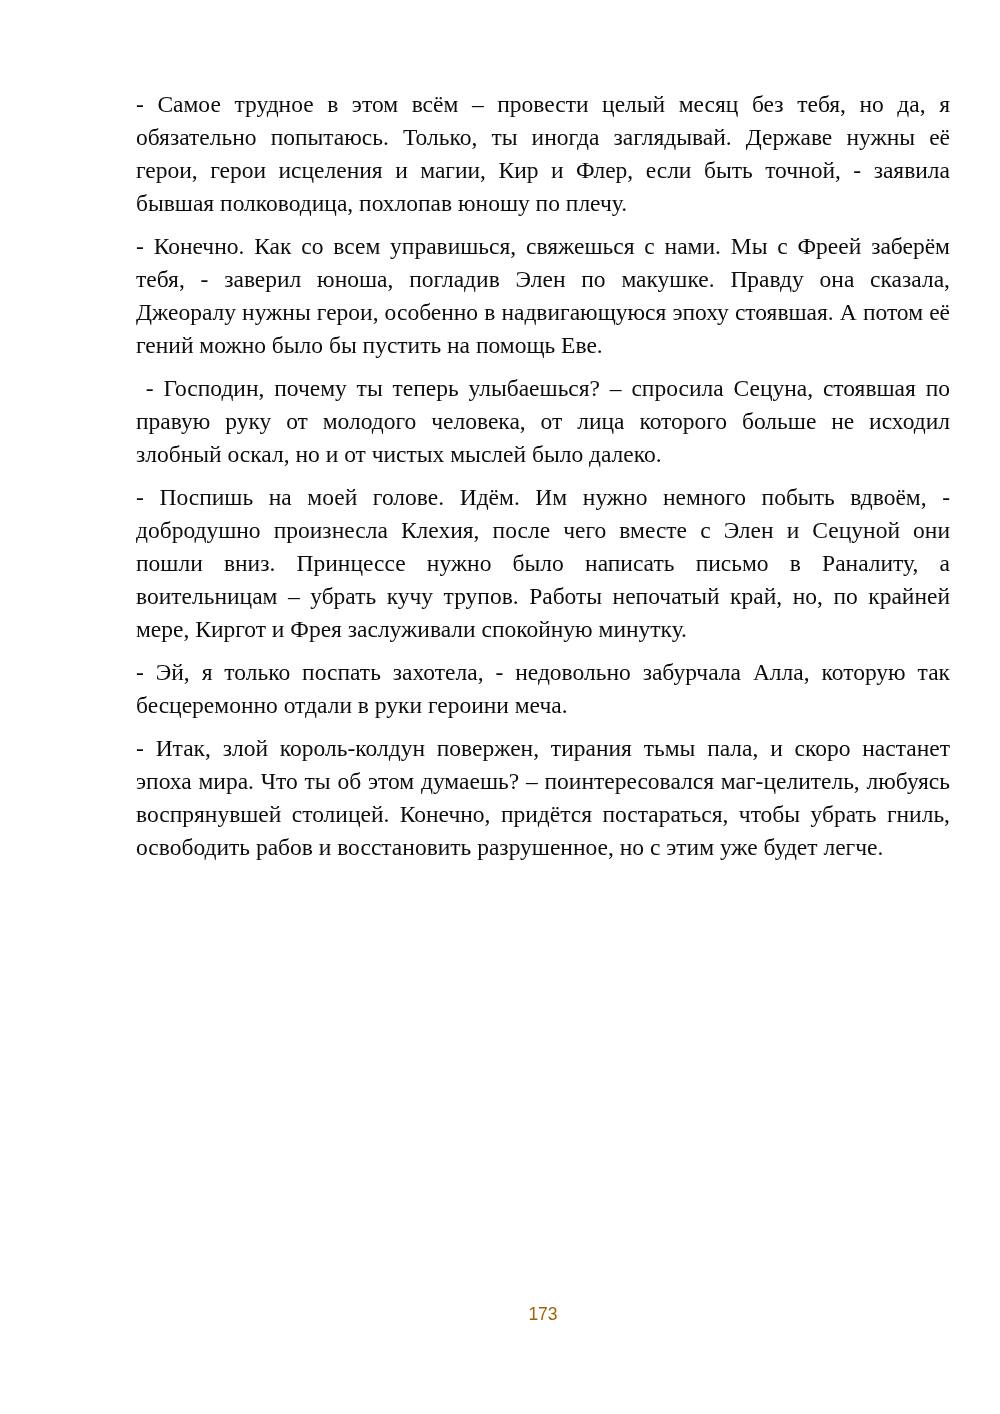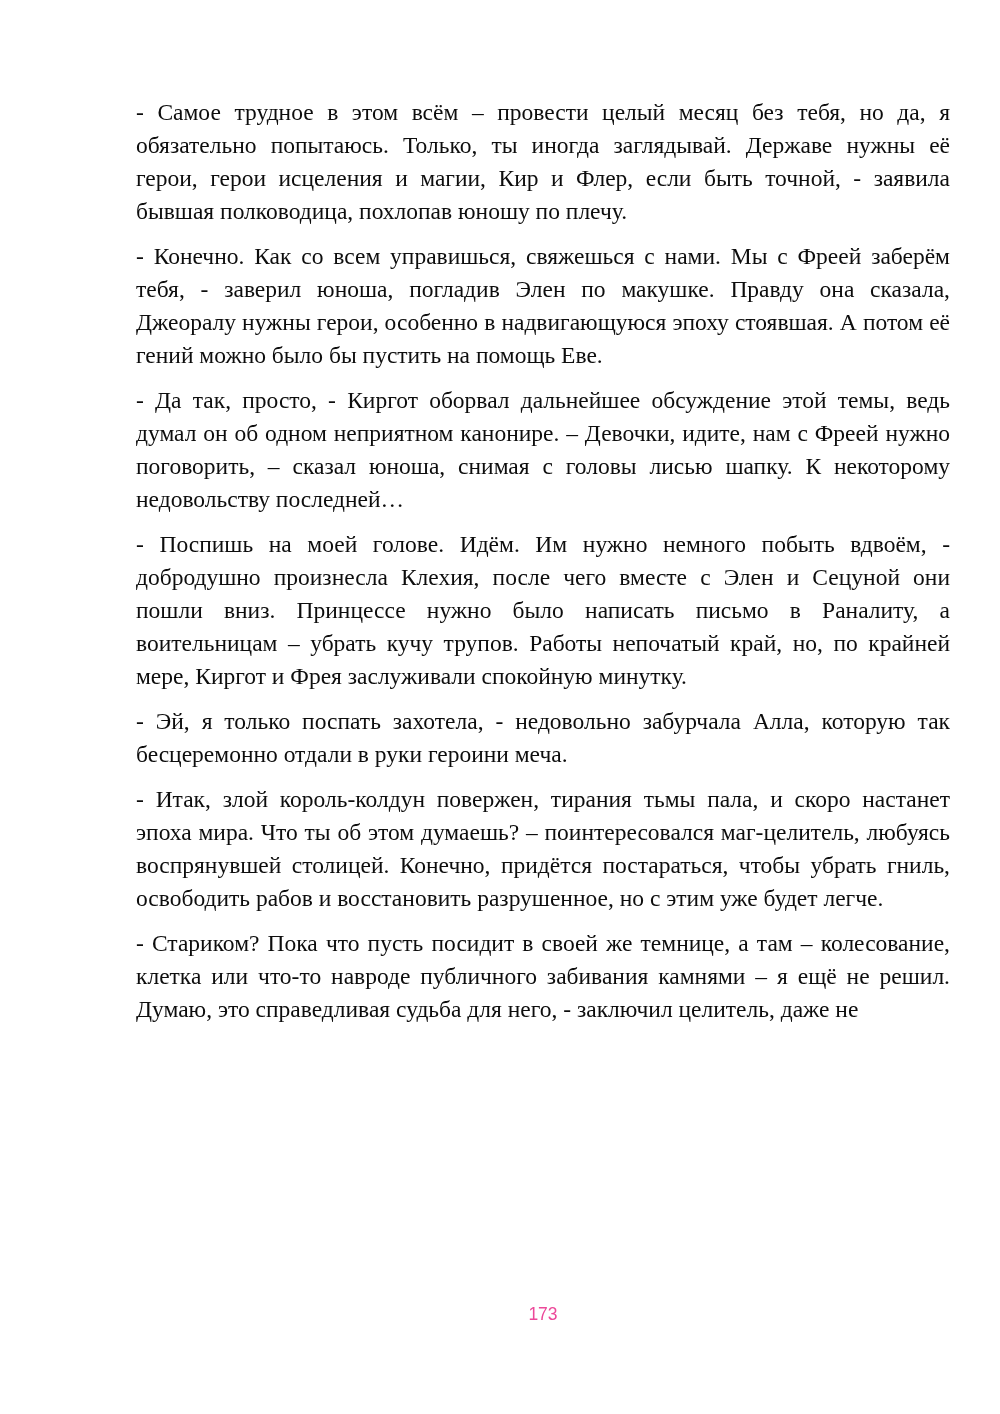--- a/index.html
+++ b/index.html
@@ -20,45 +20,44 @@
     top: 84px;
     left: 136px;
     width: 814px;
     font-family: "Liberation Serif", "DejaVu Serif", serif;
     font-size: 23.5px;
     line-height: 33px;
     color: #0d0d0d;
     text-align: justify;
   }
   .body-text p {
-    margin: 12px 0 10px 0;
+    margin: 4px 0 10px 0;
     padding: 0;
   }
   .footer {
     position: absolute;
     top: 1304px;
     left: 136px;
     width: 814px;
     text-align: center;
   }
   .page-number {
     font-family: "Liberation Sans", "DejaVu Sans", sans-serif;
     font-size: 17.5px;
-    color: #ec4899;
+    color: #a16207;
   }
 </style>
 </head>
 <body>
 
 <div class="page">
   <div class="body-text">
     <p>- Самое трудное в этом всём – провести целый месяц без тебя, но да, я обязательно попытаюсь. Только, ты иногда заглядывай. Державе нужны её герои, герои исцеления и магии, Кир и Флер, если быть точной, - заявила бывшая полководица, похлопав юношу по плечу.</p>
     <p>- Конечно. Как со всем управишься, свяжешься с нами. Мы с Фреей заберём тебя, - заверил юноша, погладив Элен по макушке. Правду она сказала, Джеоралу нужны герои, особенно в надвигающуюся эпоху стоявшая. А потом её гений можно было бы пустить на помощь Еве.</p>
-    <p>- Да так, просто, - Киргот оборвал дальнейшее обсуждение этой темы, ведь думал он об одном неприятном канонире. – Девочки, идите, нам с Фреей нужно поговорить, – сказал юноша, снимая с головы лисью шапку. К некоторому недовольству последней…</p>
+    <p>&nbsp;- Господин, почему ты теперь улыбаешься? – спросила Сецуна, стоявшая по правую руку от молодого человека, от лица которого больше не исходил злобный оскал, но и от чистых мыслей было далеко.</p>
     <p>- Поспишь на моей голове. Идём. Им нужно немного побыть вдвоём, - добродушно произнесла Клехия, после чего вместе с Элен и Сецуной они пошли вниз. Принцессе нужно было написать письмо в Раналиту, а воительницам – убрать кучу трупов. Работы непочатый край, но, по крайней мере, Киргот и Фрея заслуживали спокойную минутку.</p>
     <p>- Эй, я только поспать захотела, - недовольно забурчала Алла, которую так бесцеремонно отдали в руки героини меча.</p>
     <p>- Итак, злой король-колдун повержен, тирания тьмы пала, и скоро настанет эпоха мира. Что ты об этом думаешь? – поинтересовался маг-целитель, любуясь воспрянувшей столицей. Конечно, придётся постараться, чтобы убрать гниль, освободить рабов и восстановить разрушенное, но с этим уже будет легче.</p>
-    <p>- Стариком? Пока что пусть посидит в своей же темнице, а там – колесование, клетка или что-то навроде публичного забивания камнями – я ещё не решил. Думаю, это справедливая судьба для него, - заключил целитель, даже не</p>
   </div>
   <div class="footer">
     <span class="page-number">173</span>
   </div>
 </div>
 
 </body></html>

